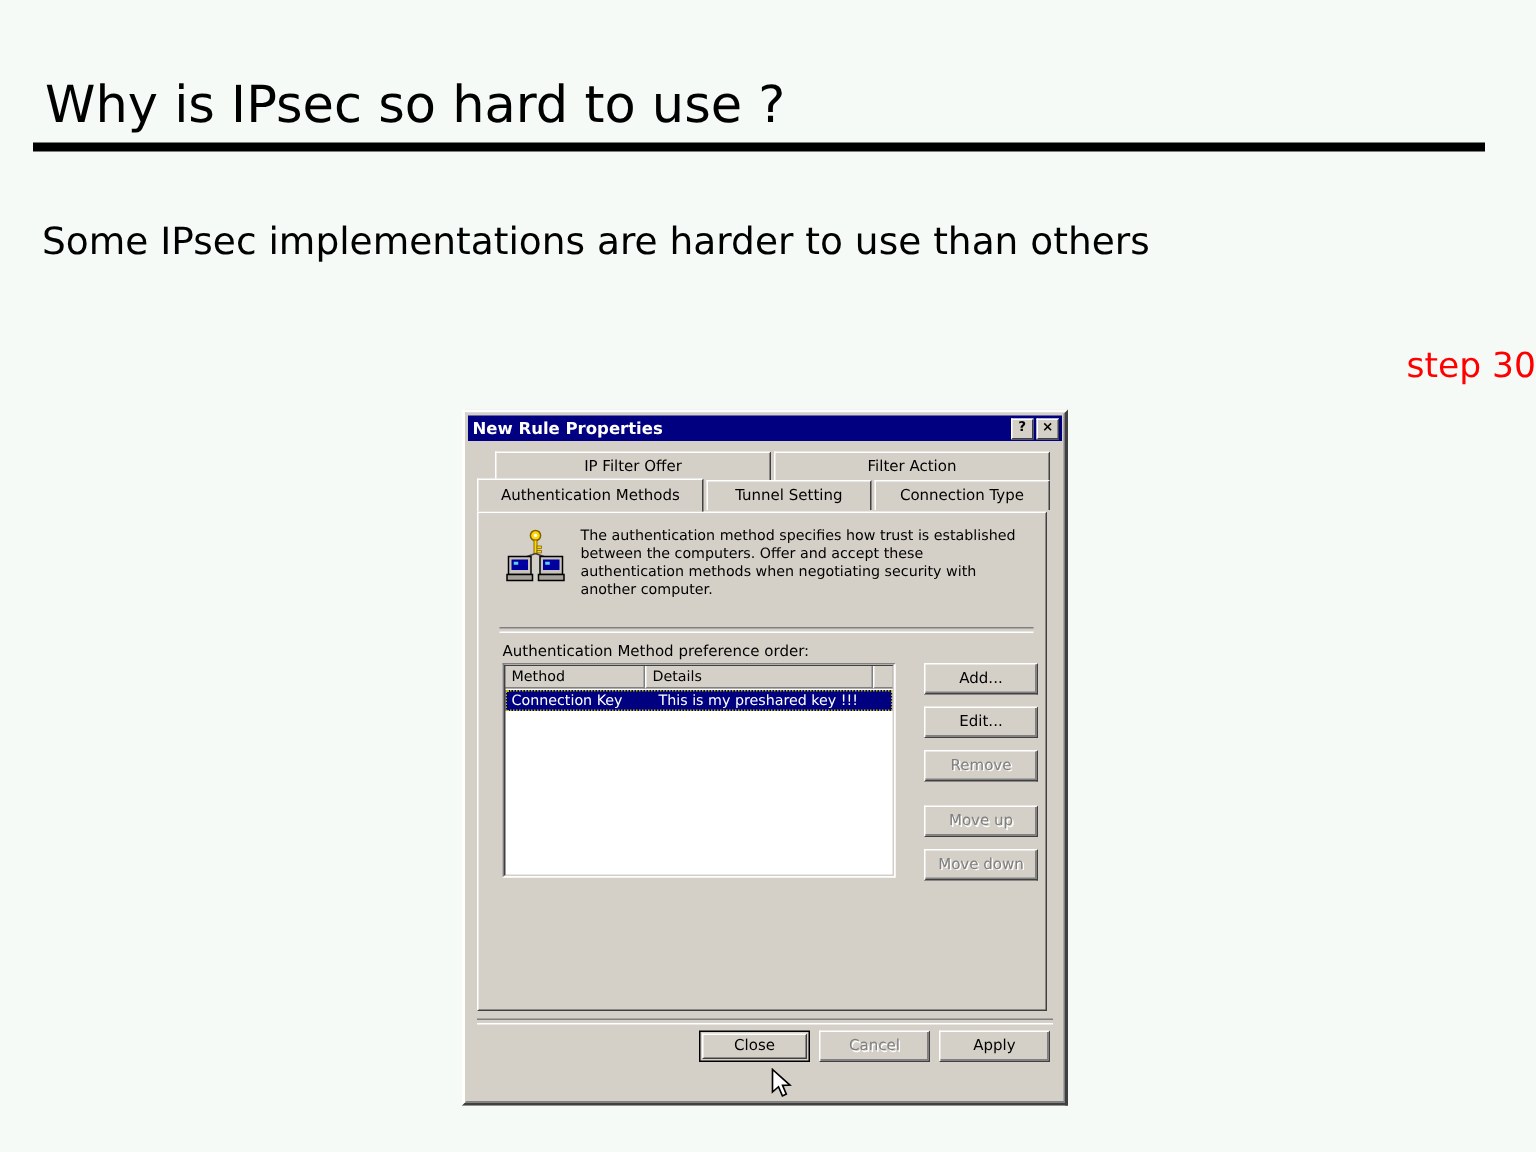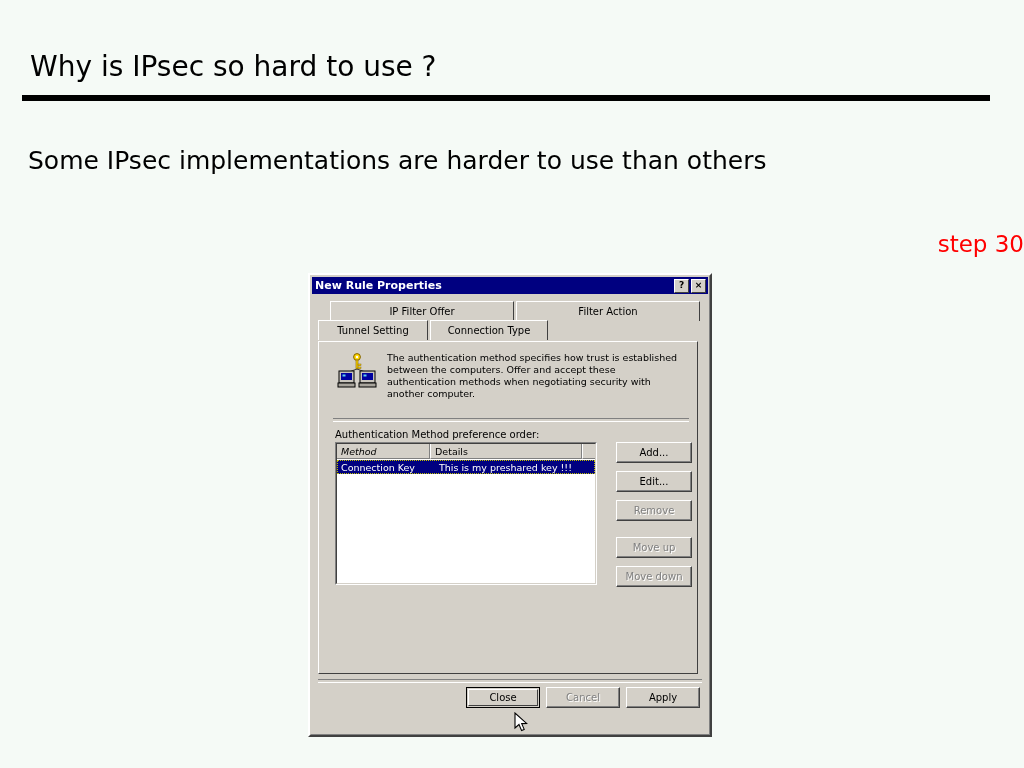--- a/index.html
+++ b/index.html
@@ -14,21 +14,21 @@
     font-family: "DejaVu Sans", sans-serif;
     overflow: hidden;
     position: relative;
   }
 
   
   .slide-title {
     position: absolute;
     left: 30px;
     top: 50px;
-    font-size: 28px;
+    font-size: 34px;
     font-weight: 400;
     color: #000000;
     letter-spacing: 0px;
     white-space: nowrap;
     font-family: "DejaVu Sans", sans-serif;
   }
   .title-rule {
     position: absolute;
     left: 22px;
     top: 95px;
@@ -245,21 +245,21 @@
     border-right: 1px solid #808080;
     border-bottom: 1px solid #808080;
     box-sizing: border-box;
     font-size: 9.5px;
     display: flex;
     align-items: center;
     padding-left: 4px;
     color: #000000;
     font-family: "DejaVu Sans", sans-serif;
   }
-  .lv-col.c1 { width: 94px; font-style: italic; }
+  .lv-col.c1 { width: 94px; }
   .lv-col.c2 { width: 152px; }
   .lv-col.c3 { flex: 1; }
   .lv-body { background: #ffffff; height: calc(100% - 16px); }
   .lv-row {
     display: flex;
     height: 14px;
     background: #000080;
     color: #ffffff;
     outline: 1px dotted #c0c000;
     outline-offset: -1px;
@@ -372,20 +372,21 @@
     <span class="tb-btn">?</span>
     <span class="tb-btn">×</span>
   </div>
 
   <div class="tabstrip">
     <div class="tabrow row1">
       <div class="tab" style="width:186px">IP Filter Offer</div>
       <div class="tab" style="width:186px">Filter Action</div>
     </div>
     <div class="tabrow row2">
+      <div class="tab active" style="width:152px">Authentication Methods</div>
       <div class="tab" style="width:110px">Tunnel Setting</div>
       <div class="tab" style="width:118px">Connection Type</div>
     </div>
   </div>
 
   <div class="tabpanel">
 
     <div class="info-block">
       <span class="info-icon">
         <svg width="40" height="38" viewBox="0 0 40 38">

